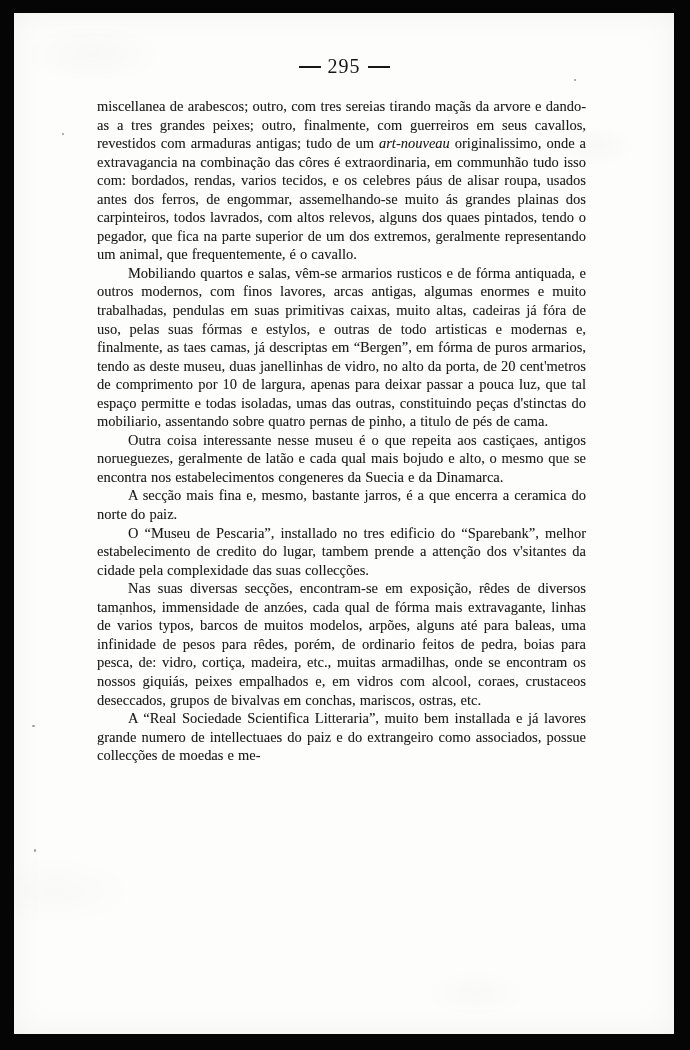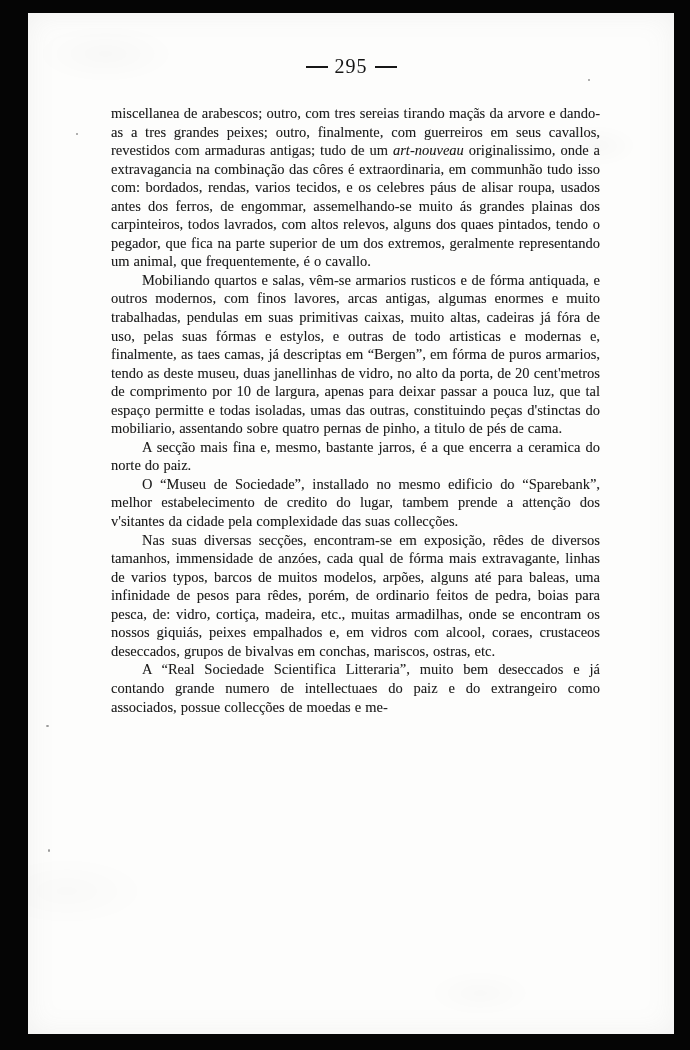--- a/index.html
+++ b/index.html
@@ -15,21 +15,21 @@
     font-family: "Liberation Serif", "DejaVu Serif", serif;
   }
 
   
   .scan-frame {
     position: relative;
     width: 690px;
     height: 1050px;
     background: #050505;
     box-sizing: border-box;
-    padding: 13px 16px 16px 28px;
+    padding: 13px 16px 16px 14px;
   }
 
   .page-sheet {
     position: relative;
     width: 100%;
     height: 100%;
     background: #fdfdfc;
     box-sizing: border-box;
     box-shadow: inset 0 0 28px rgba(140,140,140,0.10);
     overflow: hidden;
@@ -68,21 +68,21 @@
     height: 2px;
     background: #171717;
     vertical-align: 5px;
     margin: 0 7px;
   }
   .folio .folio-num { font-size: 20px; }
 
   
   .text-block {
     position: absolute;
-    top: 91px;
+    top: 84px;
     left: 83px;
     width: 489px;
     color: #1b1b1b;
   }
 
   p.para {
     margin: 0;
     text-indent: 31px;
     font-size: 14.4px;
     line-height: 18.55px;
@@ -128,26 +128,27 @@
       <span class="rule-left"></span><span class="folio-num">295</span><span class="rule-right"></span>
     </div>
 
     <div class="text-block">
 
       <p class="para no-indent"><span>miscellanea de arabescos; outro, com tres sereias tirando maçãs da arvore e dando-as a tres grandes peixes; outro, finalmente, com guerreiros em seus cavallos, revestidos com armaduras antigas; tudo de um </span><i>art-nouveau</i><span> originalissimo, onde a extravagancia na combinação das côres é extraordinaria, em communhão tudo isso com: bordados, rendas, varios tecidos, e os celebres páus de alisar roupa, usados antes dos ferros, de engommar, assemelhando-se muito ás grandes plainas dos carpinteiros, todos lavrados, com altos relevos, alguns dos quaes pintados, tendo o pegador, que fica na parte superior de um dos extremos, geralmente representando um animal, que frequentemente, é o cavallo.</span></p>
 
 
       <p class="para">Mobiliando quartos e salas, vêm-se armarios rusticos e de fórma antiquada, e outros modernos, com finos lavores, arcas antigas, algumas enormes e muito trabalhadas, pendulas em suas primitivas caixas, muito altas, cadeiras já fóra de uso, pelas suas fórmas e estylos, e outras de todo artisticas e modernas e, finalmente, as taes camas, já descriptas em “Bergen”, em fórma de puros armarios, tendo as deste museu, duas janellinhas de vidro, no alto da porta, de 20 cent'metros de comprimento por 10 de largura, apenas para deixar passar a pouca luz, que tal espaço permitte e todas isoladas, umas das outras, constituindo peças d'stinctas do mobiliario, assentando sobre quatro pernas de pinho, a titulo de pés de cama.</p>
 
+      <p class="para">Outra coisa interessante nesse museu é o que repeita aos castiçaes, antigos norueguezes, geralmente de latão e cada qual mais bojudo e alto, o mesmo que se encontra nos estabelecimentos congeneres da Suecia e da Dinamarca.</p>
 
       <p class="para">A secção mais fina e, mesmo, bastante jarros, é a que encerra a ceramica do norte do paiz.</p>
 
 
 
-      <p class="para">O “Museu de Sociedade”, installado no mesmo edificio do “Sparebank”, melhor estabelecimento de credito do lugar, tambem prende a attenção dos v'sitantes da cidade pela complexidade das suas collecções.</p>
+      <p class="para">O “Museu de Pescaria”, installado no tres edificio do “Sparebank”, melhor estabelecimento de credito do lugar, tambem prende a attenção dos v'sitantes da cidade pela complexidade das suas collecções.</p>
 
       <p class="para">Nas suas diversas secções, encontram-se em exposição, rêdes de diversos tamanhos, immensidade de anzóes, cada qual de fórma mais extravagante, linhas de varios typos, barcos de muitos modelos, arpões, alguns até para baleas, uma infinidade de pesos para rêdes, porém, de ordinario feitos de pedra, boias para pesca, de: vidro, cortiça, madeira, etc., muitas armadilhas, onde se encontram os nossos giquiás, peixes empalhados e, em vidros com alcool, coraes, crustaceos deseccados, grupos de bivalvas em conchas, mariscos, ostras, etc.</p>
 
-      <p class="para">A “Real Sociedade Scientifica Litteraria”, muito bem deseccados e já contando grande numero de intellectuaes do paiz e do extrangeiro como associados, possue collecções de moedas e me-</p>
+      <p class="para">A “Real Sociedade Scientifica Litteraria”, muito bem installada e já lavores grande numero de intellectuaes do paiz e do extrangeiro como associados, possue collecções de moedas e me-</p>
 
     </div>
   </div>
 </div>
 
 </body></html>

